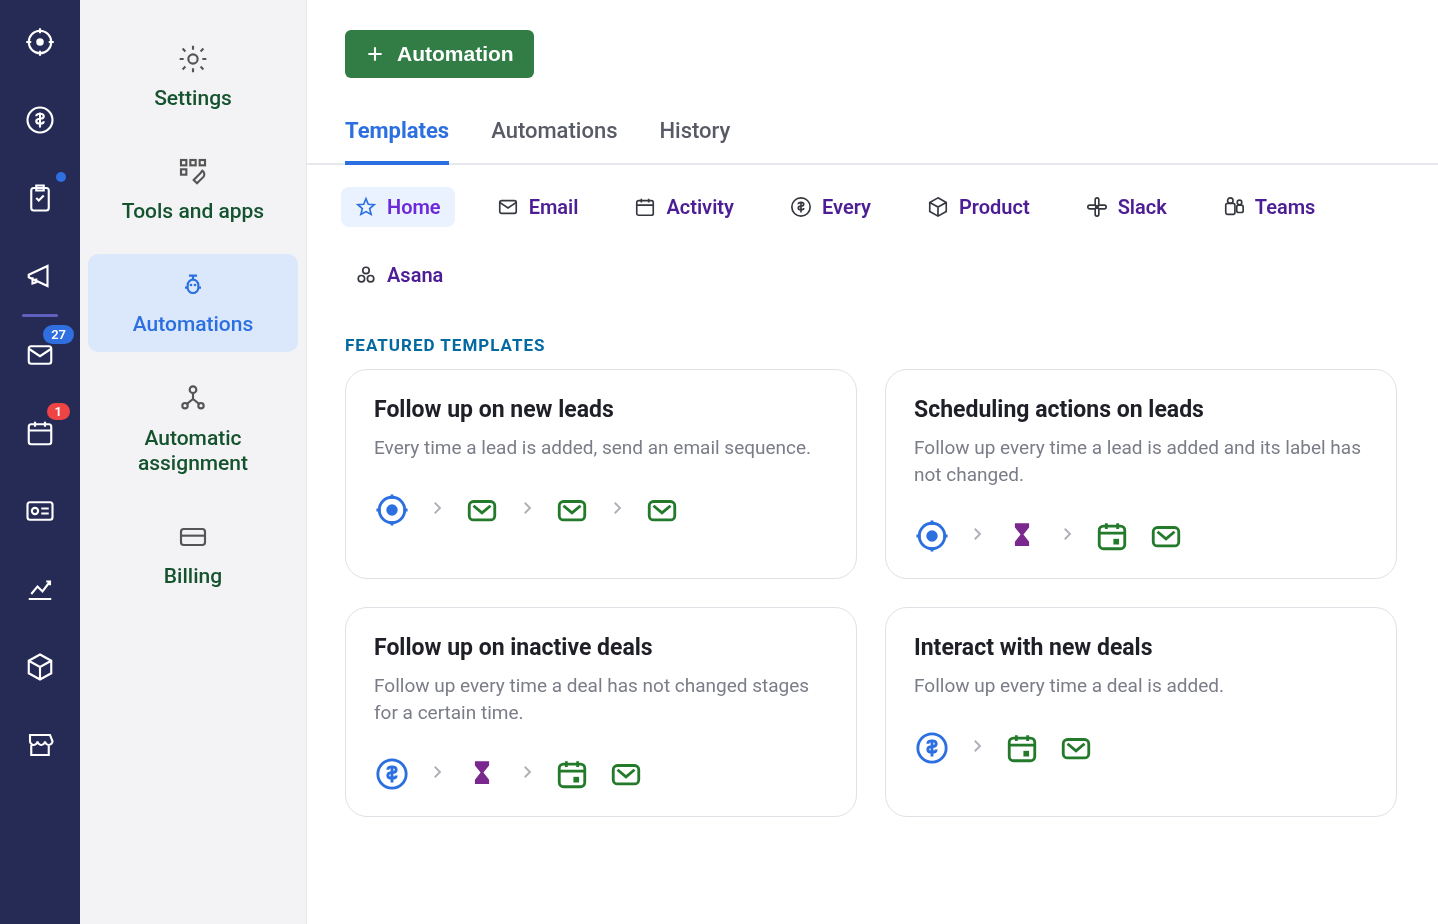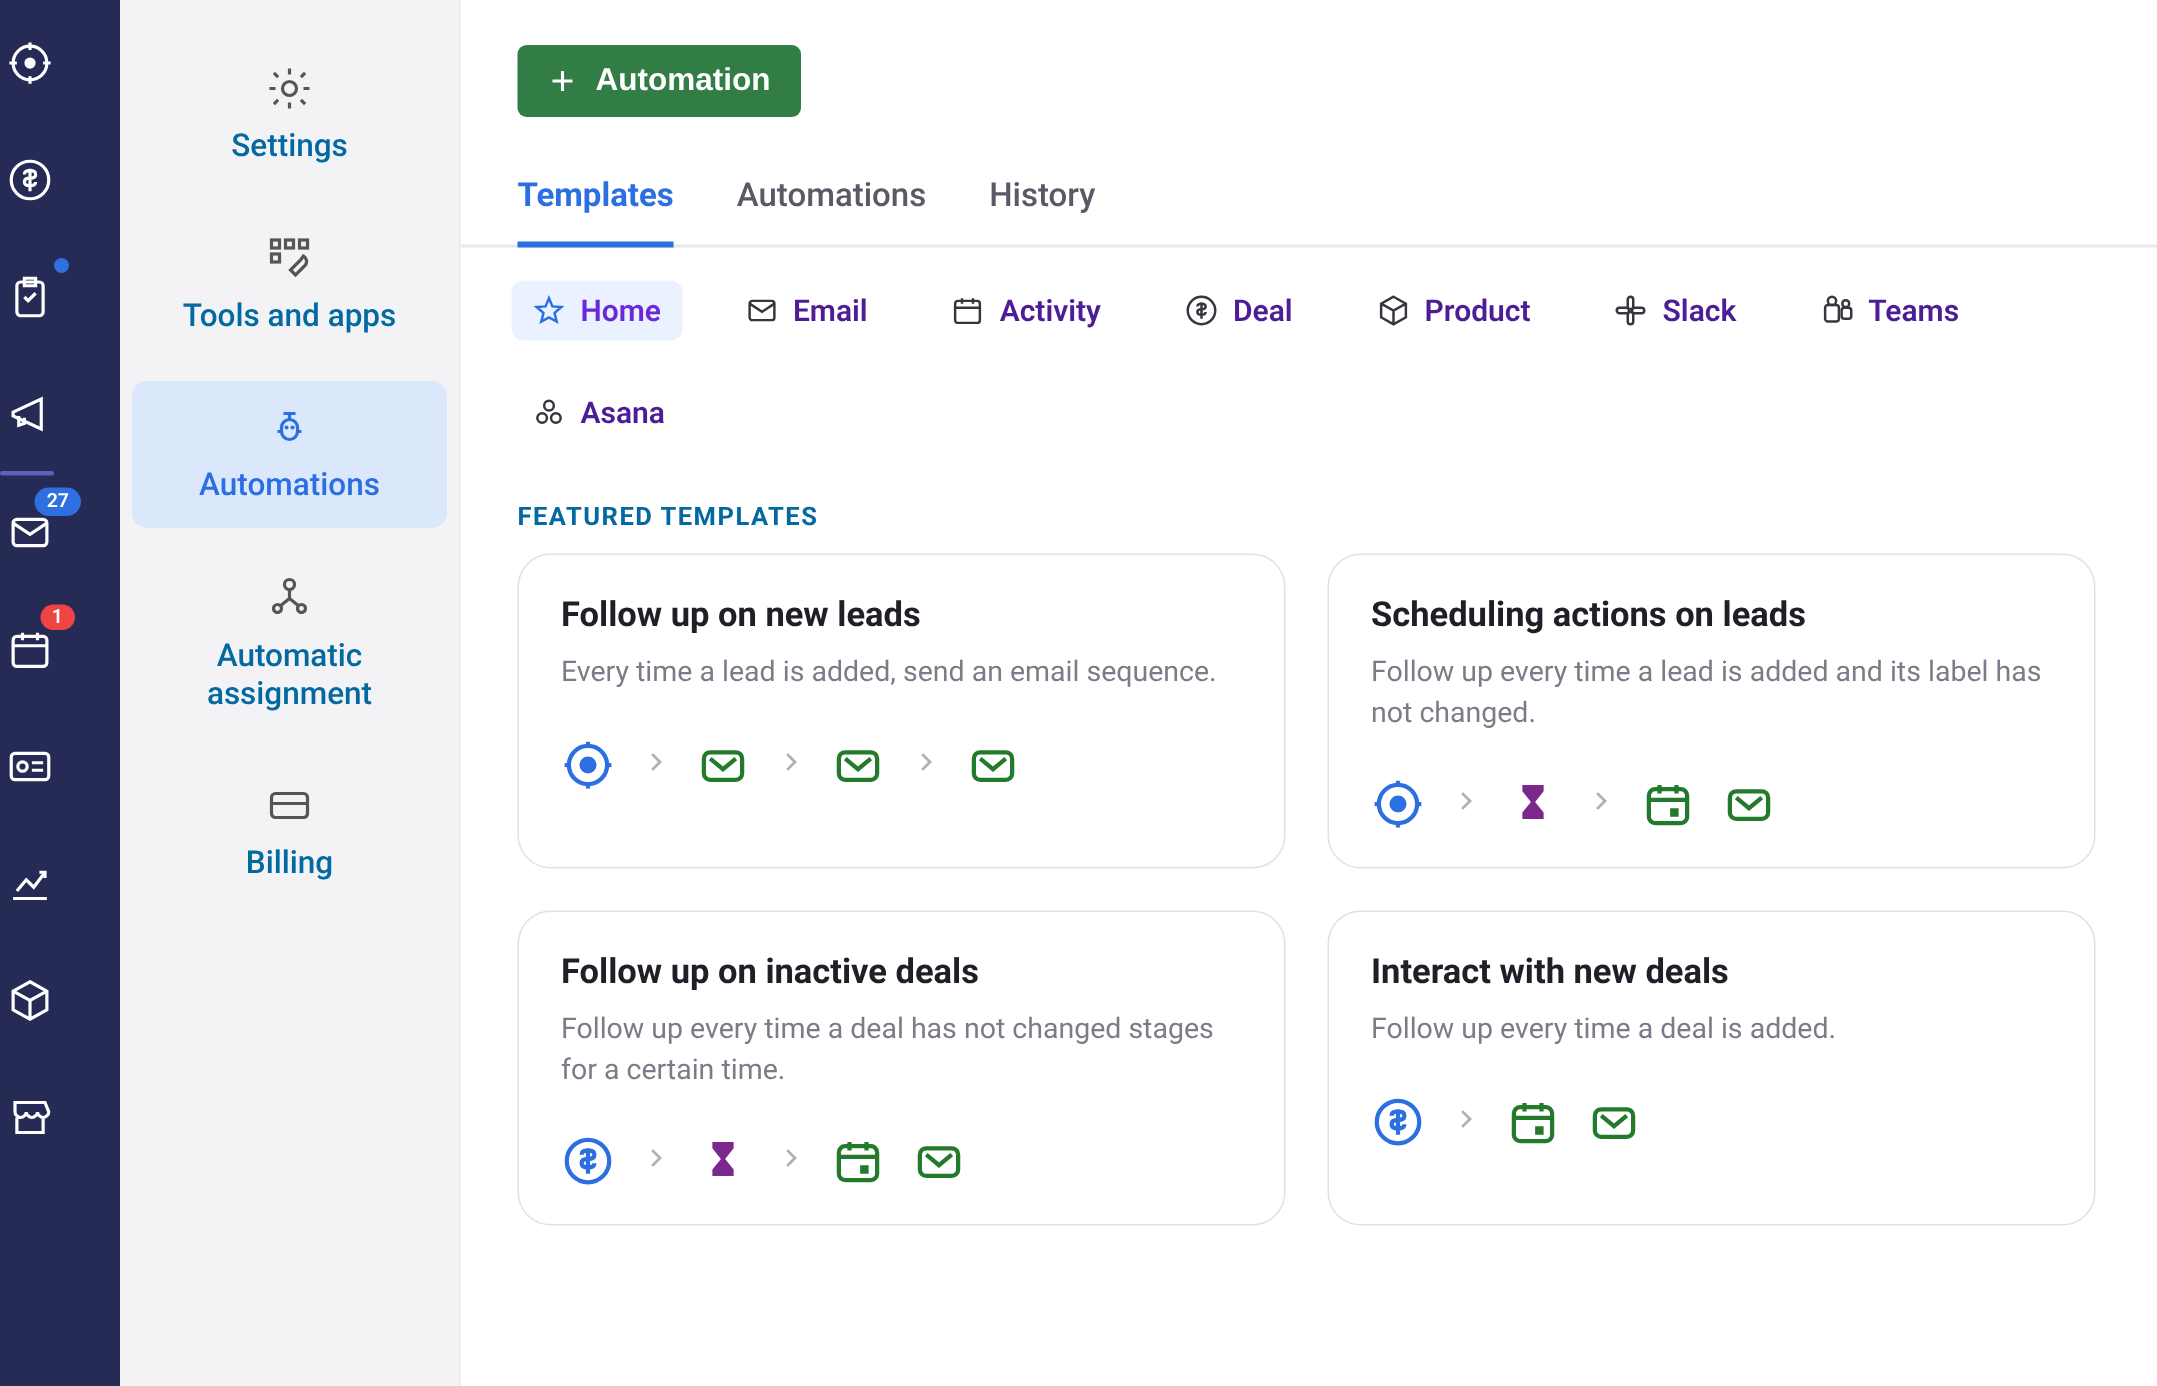--- a/index.html
+++ b/index.html
@@ -1,31 +1,31 @@
 <!DOCTYPE html>
 <html><head>
 <meta charset="utf-8">
 <style>
   * { box-sizing: border-box; margin: 0; padding: 0; }
   body { font-family: -apple-system, BlinkMacSystemFont, "Segoe UI", Roboto, Helvetica, Arial, sans-serif; background: #fff; color: #21232c; width: 1438px; height: 924px; overflow: hidden; }
 
   .app { display: flex; height: 100%; }
 
   
-  .rail { width: 80px; background: #262b55; display:flex; flex-direction: column; align-items: flex-start; padding-top: 22px; gap: 38px; }
+  .rail { width: 80px; background: #262b55; display:flex; flex-direction: column; align-items: center; padding-top: 22px; gap: 38px; }
   .rail .rail-item { width: 40px; height: 40px; display:flex; align-items:center; justify-content:center; color: #fff; position: relative; cursor: pointer; }
   .rail .rail-item svg { width: 30px; height: 30px; stroke: #fff; fill: none; stroke-width: 1.7; }
   .rail-divider { width: 36px; height: 3px; background: #5f5fbd; border-radius: 2px; margin-top: -20px; margin-bottom: -20px;}
   .rail .badge-blue { position:absolute; top:-10px; right:-14px; background:#2f6fe0; color:#fff; font-size:13px; font-weight:600; border-radius: 12px; padding: 2px 8px; }
   .rail .badge-red { position:absolute; top:-10px; right:-10px; background:#e44; color:#fff; font-size:13px; font-weight:600; border-radius: 12px; padding: 1px 8px; }
   .rail .dot-blue { position:absolute; top:-6px; right:-6px; width:10px; height:10px; border-radius:50%; background:#2f6fe0; }
 
   
   .sidebar2 { width: 226px; background:#f3f3f5; display:flex; flex-direction:column; padding-top:28px; gap: 16px; align-items:stretch; }
-  .sidebar2 .sb-item { display:flex; flex-direction:column; align-items:center; justify-content:center; gap:10px; padding: 14px 8px; cursor:pointer; color:#0369a1; border-radius: 10px; margin: 0 8px; }
+  .sidebar2 .sb-item { display:flex; flex-direction:column; align-items:center; justify-content:center; gap:10px; padding: 14px 8px; cursor:pointer; color:#14532d; border-radius: 10px; margin: 0 8px; }
   .sidebar2 .sb-item.active { background:#dbe8fc; color:#2b6fe0; }
   .sidebar2 .sb-item .sb-ico { width:34px; height:34px; display:flex; align-items:center; justify-content:center; }
   .sidebar2 .sb-item .sb-ico svg { width:32px; height:32px; stroke:#555; fill:none; stroke-width:1.6; }
   .sidebar2 .sb-item.active .sb-ico svg { stroke:#2b6fe0; }
   .sidebar2 .sb-item .sb-label { font-size:21px; font-weight:500; line-height:1.2; text-align:center; }
 
   
   .main { flex:1; display:flex; flex-direction:column; overflow:hidden; border-left: 1px solid #e7e8eb; }
   .topbar { padding: 30px 0 0 38px; }
   .btn-primary { display:inline-flex; align-items:center; gap:12px; background:#317d45; color:#fff; font-size:21px; font-weight:700; padding: 12px 20px; border-radius:6px; cursor:pointer; border:none; }
@@ -222,21 +222,21 @@
             <rect x="3" y="5" width="18" height="16" rx="2"></rect>
             <path d="M3 10h18M8 3v4M16 3v4"></path>
           </svg>
         <span>Activity</span>
       </div>
       <div class="filter-chip">
         <svg viewBox="0 0 24 24">
             <circle cx="12" cy="12" r="10"></circle>
             <path d="M12 6v12M9 9c0-1.5 1.3-2 3-2s3 .5 3 2-1.3 2-3 2-3 .5-3 2 1.3 2 3 2 3-.5 3-2"></path>
           </svg>
-        <span>Deal</span>
+        <span>Every</span>
       </div>
       <div class="filter-chip">
         <svg viewBox="0 0 24 24">
             <path d="M12 2l9 5v10l-9 5-9-5V7zM3 7l9 5 9-5M12 12v10"></path>
           </svg>
         <span>Product</span>
       </div>
       <div class="filter-chip">
         <svg viewBox="0 0 24 24" fill="#35373f" stroke="none">
             <rect x="10" y="2" width="4" height="9" rx="2"></rect>

